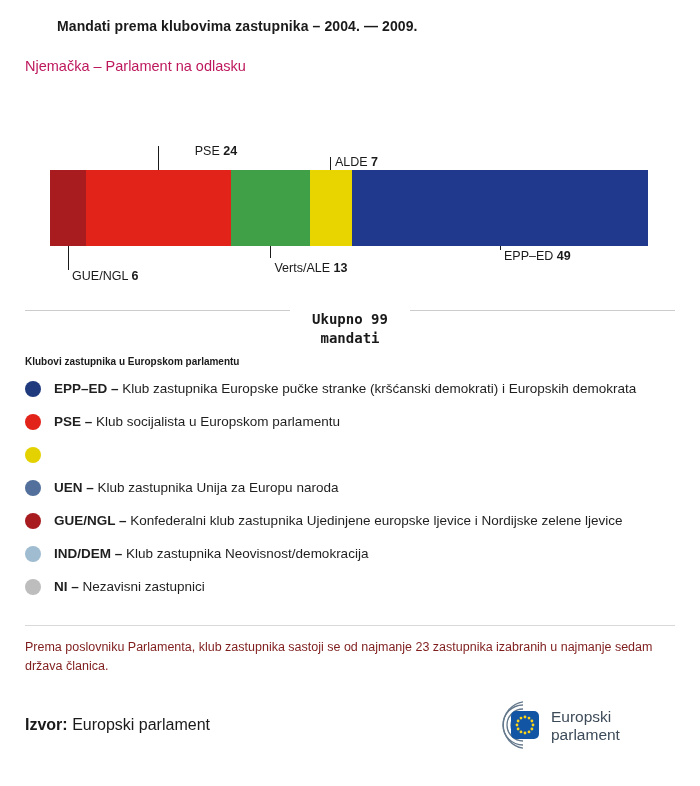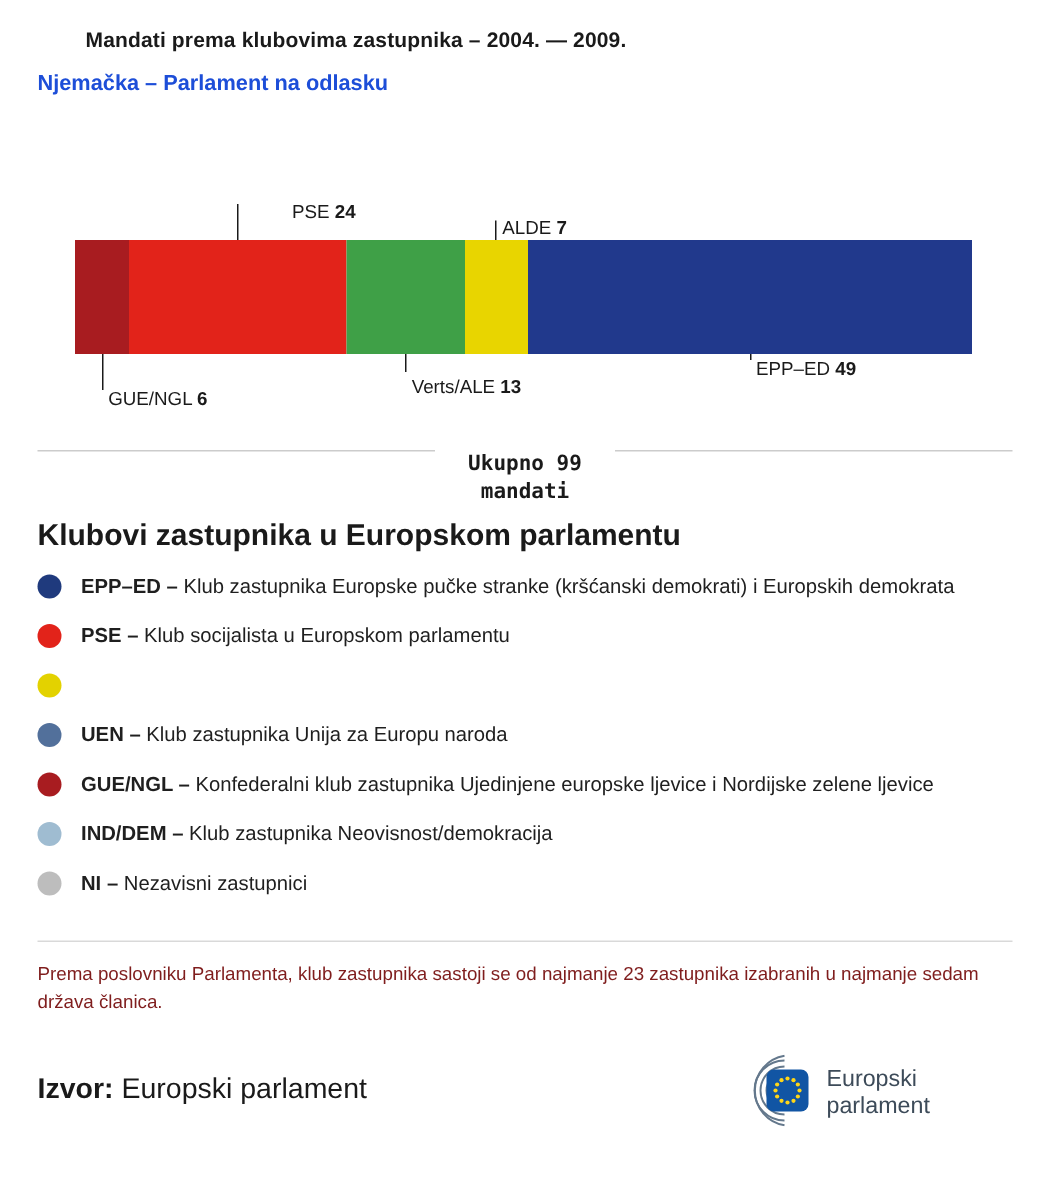--- a/index.html
+++ b/index.html
@@ -5,51 +5,51 @@
   * { margin:0; padding:0; box-sizing:border-box; }
   html,body { background:#ffffff; }
   body {
     width:700px; height:786px; overflow:hidden;
     font-family:"Liberation Sans", sans-serif;
     color:#1a1a1a;
   }
   .page { padding:18px 25px 0 25px; position:relative; height:100%; }
 
   .title { font-size:14px; font-weight:bold; letter-spacing:.1px;margin-left:32px; }
-  .subtitle { font-size:14.5px; font-weight:bold; color:#1d4ed8; margin-top:14px; }
+  .subtitle { font-size:14.5px; font-weight:normal; color:#be185d; margin-top:24px; }
 
   
   .chart-wrap { position:relative; margin:66px 0 0 25px; width:598px; height:148px; }
   .bar { position:absolute; left:0; top:30px; width:100%; height:76px; display:flex; }
   .bar > div { height:100%; }
   .leader { position:absolute; width:1px; background:#1a1a1a; }
   .seg-label { position:absolute; font-size:12.5px; line-height:14px; white-space:nowrap; }
   .seg-label b { font-weight:bold; }
 
   
   .total-row { display:flex; align-items:flex-start; gap:22px; margin-top:22px; }
   .total-rule { flex:1; height:1px; background:#cccccc; }
   .total-text {
     font-family:"DejaVu Sans Mono", monospace;
     font-weight:bold; font-size:14px; line-height:1.35; text-align:center;
   }
 
   
-  .legend-heading { font-size:20px; font-weight:bold; margin-top:8px; }
+  .legend-heading { font-size:10px; font-weight:bold; margin-top:8px; }
   .legend { list-style:none; margin-top:14px; }
   .legend li { display:flex; align-items:center; margin-bottom:17px; min-height:16px; }
   .legend .dot { width:16px; height:16px; border-radius:50%; flex:0 0 16px; margin-right:13px; }
   .legend .txt { font-size:13.5px; line-height:16px; color:#1f1f1f; }
   .legend .txt b { font-weight:bold; }
 
   .rule-full { border:none; height:1px; background:#d9d9d9; margin-top:30px; }
   .footnote { margin-top:12px; font-size:12.5px; line-height:1.5; color:#7f1d1d; max-width:655px; }
 
   .bottom-row { display:flex; justify-content:space-between; align-items:center; margin-top:26px; }
-  .source { font-size:19px; }
+  .source { font-size:16px; }
   .source b { font-weight:bold; }
   .ep-logo { width:210px; height:48px; }
 </style>
 </head>
 <body>
 
 <div class="page">
 
   <h1 class="title">Mandati prema klubovima zastupnika – 2004. — 2009.</h1>
   <h2 class="subtitle">Njemačka – Parlament na odlasku</h2>

